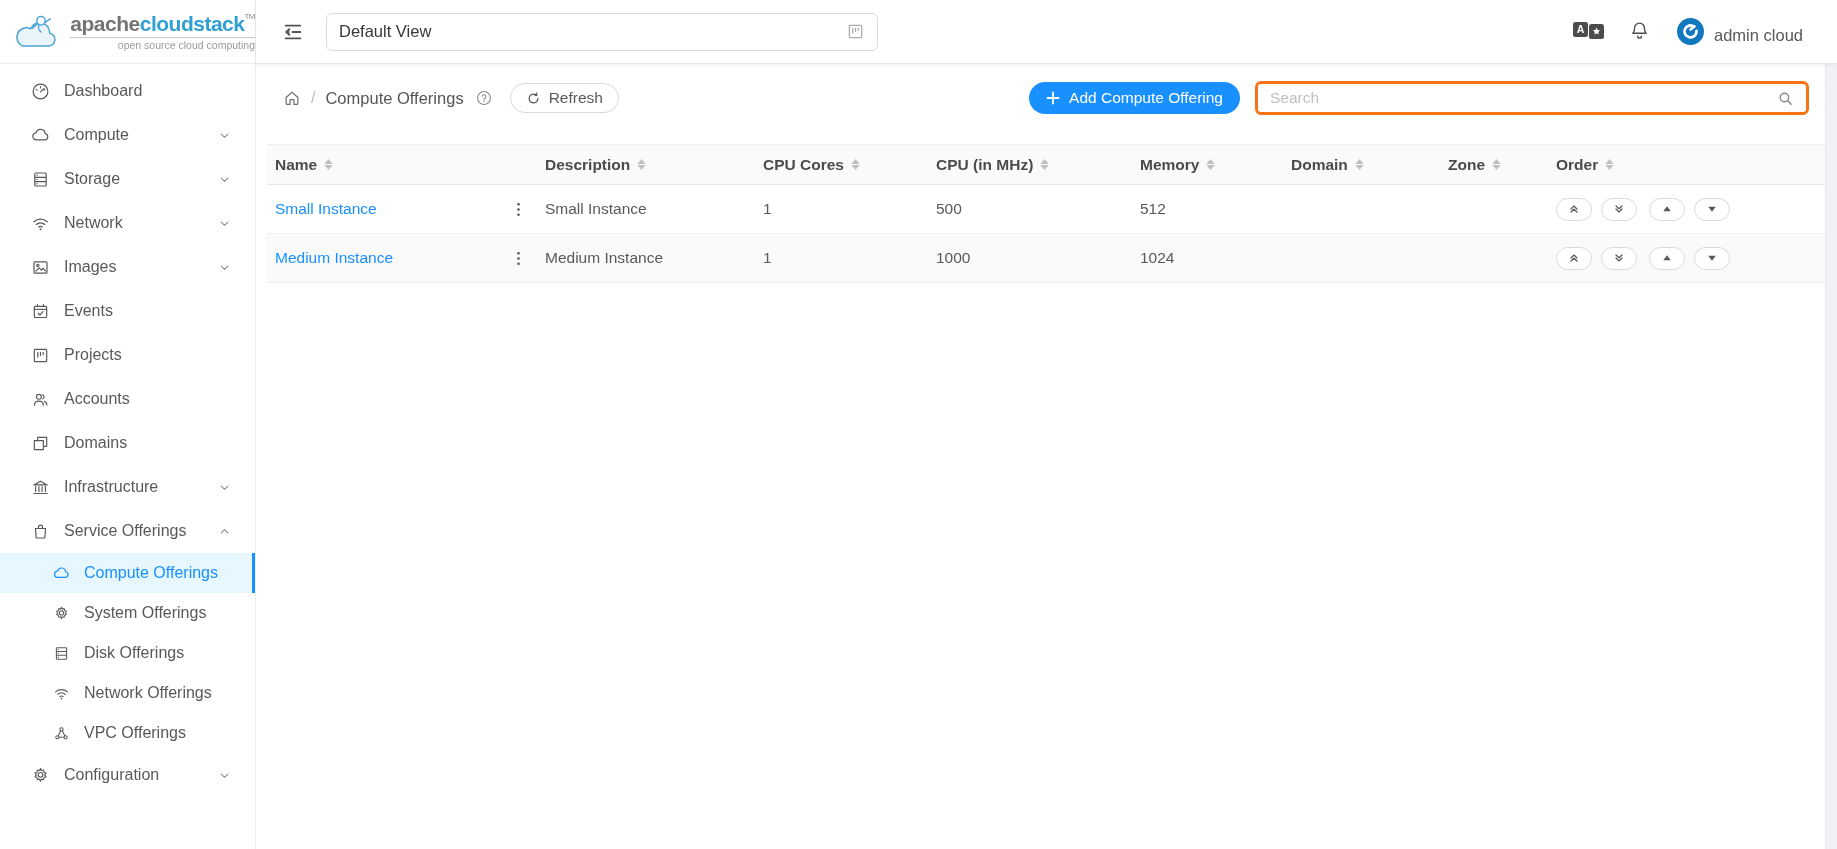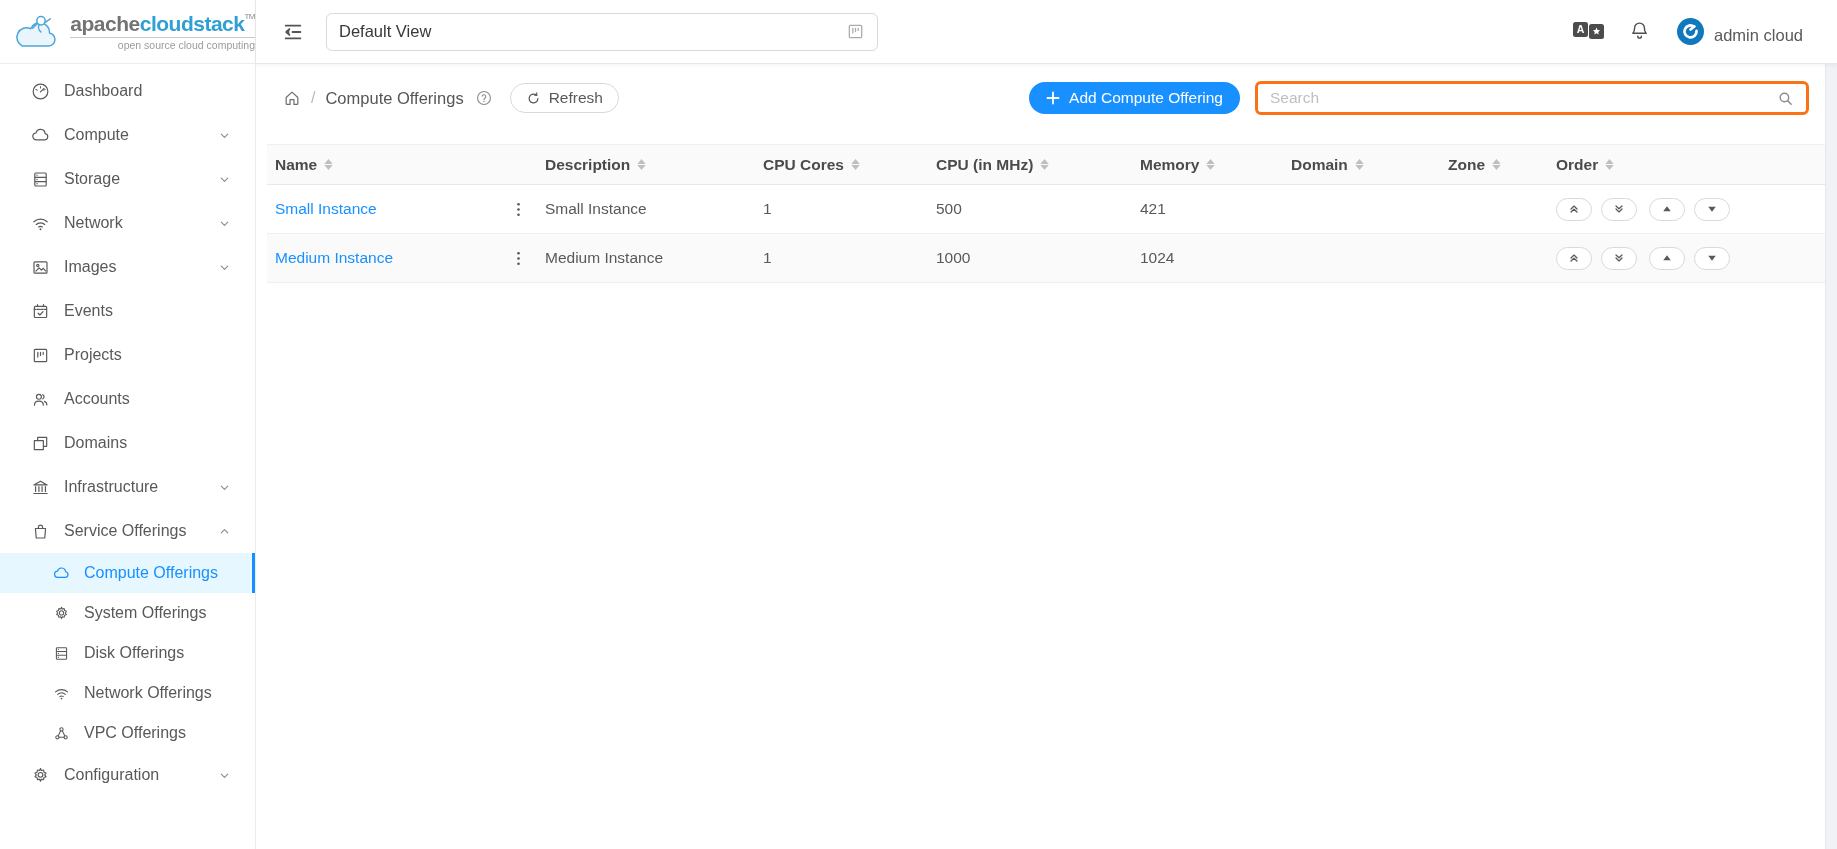--- a/index.html
+++ b/index.html
@@ -535,21 +535,21 @@
           <tr>
             <td><a class="name-link">Small Instance</a></td>
             <td><span class="dots-btn"><svg viewBox="0 0 24 24" fill="currentColor">
                     <circle cx="12" cy="6" r="1.5"></circle>
                     <circle cx="12" cy="12" r="1.5"></circle>
                     <circle cx="12" cy="18" r="1.5"></circle>
                   </svg></span></td>
             <td>Small Instance</td>
             <td>1</td>
             <td>500</td>
-            <td>421</td>
+            <td>512</td>
             <td></td>
             <td></td>
             <td>
               <span class="order-cell">
                 <button class="order-btn">
                     <svg viewBox="0 0 14 14" fill="none" stroke="currentColor" stroke-width="1.5" stroke-linecap="round" stroke-linejoin="round">
                       <polyline points="3.5,7 7,3.6 10.5,7"></polyline>
                       <polyline points="3.5,10.6 7,7.2 10.5,10.6"></polyline>
                     </svg>
                   </button>

